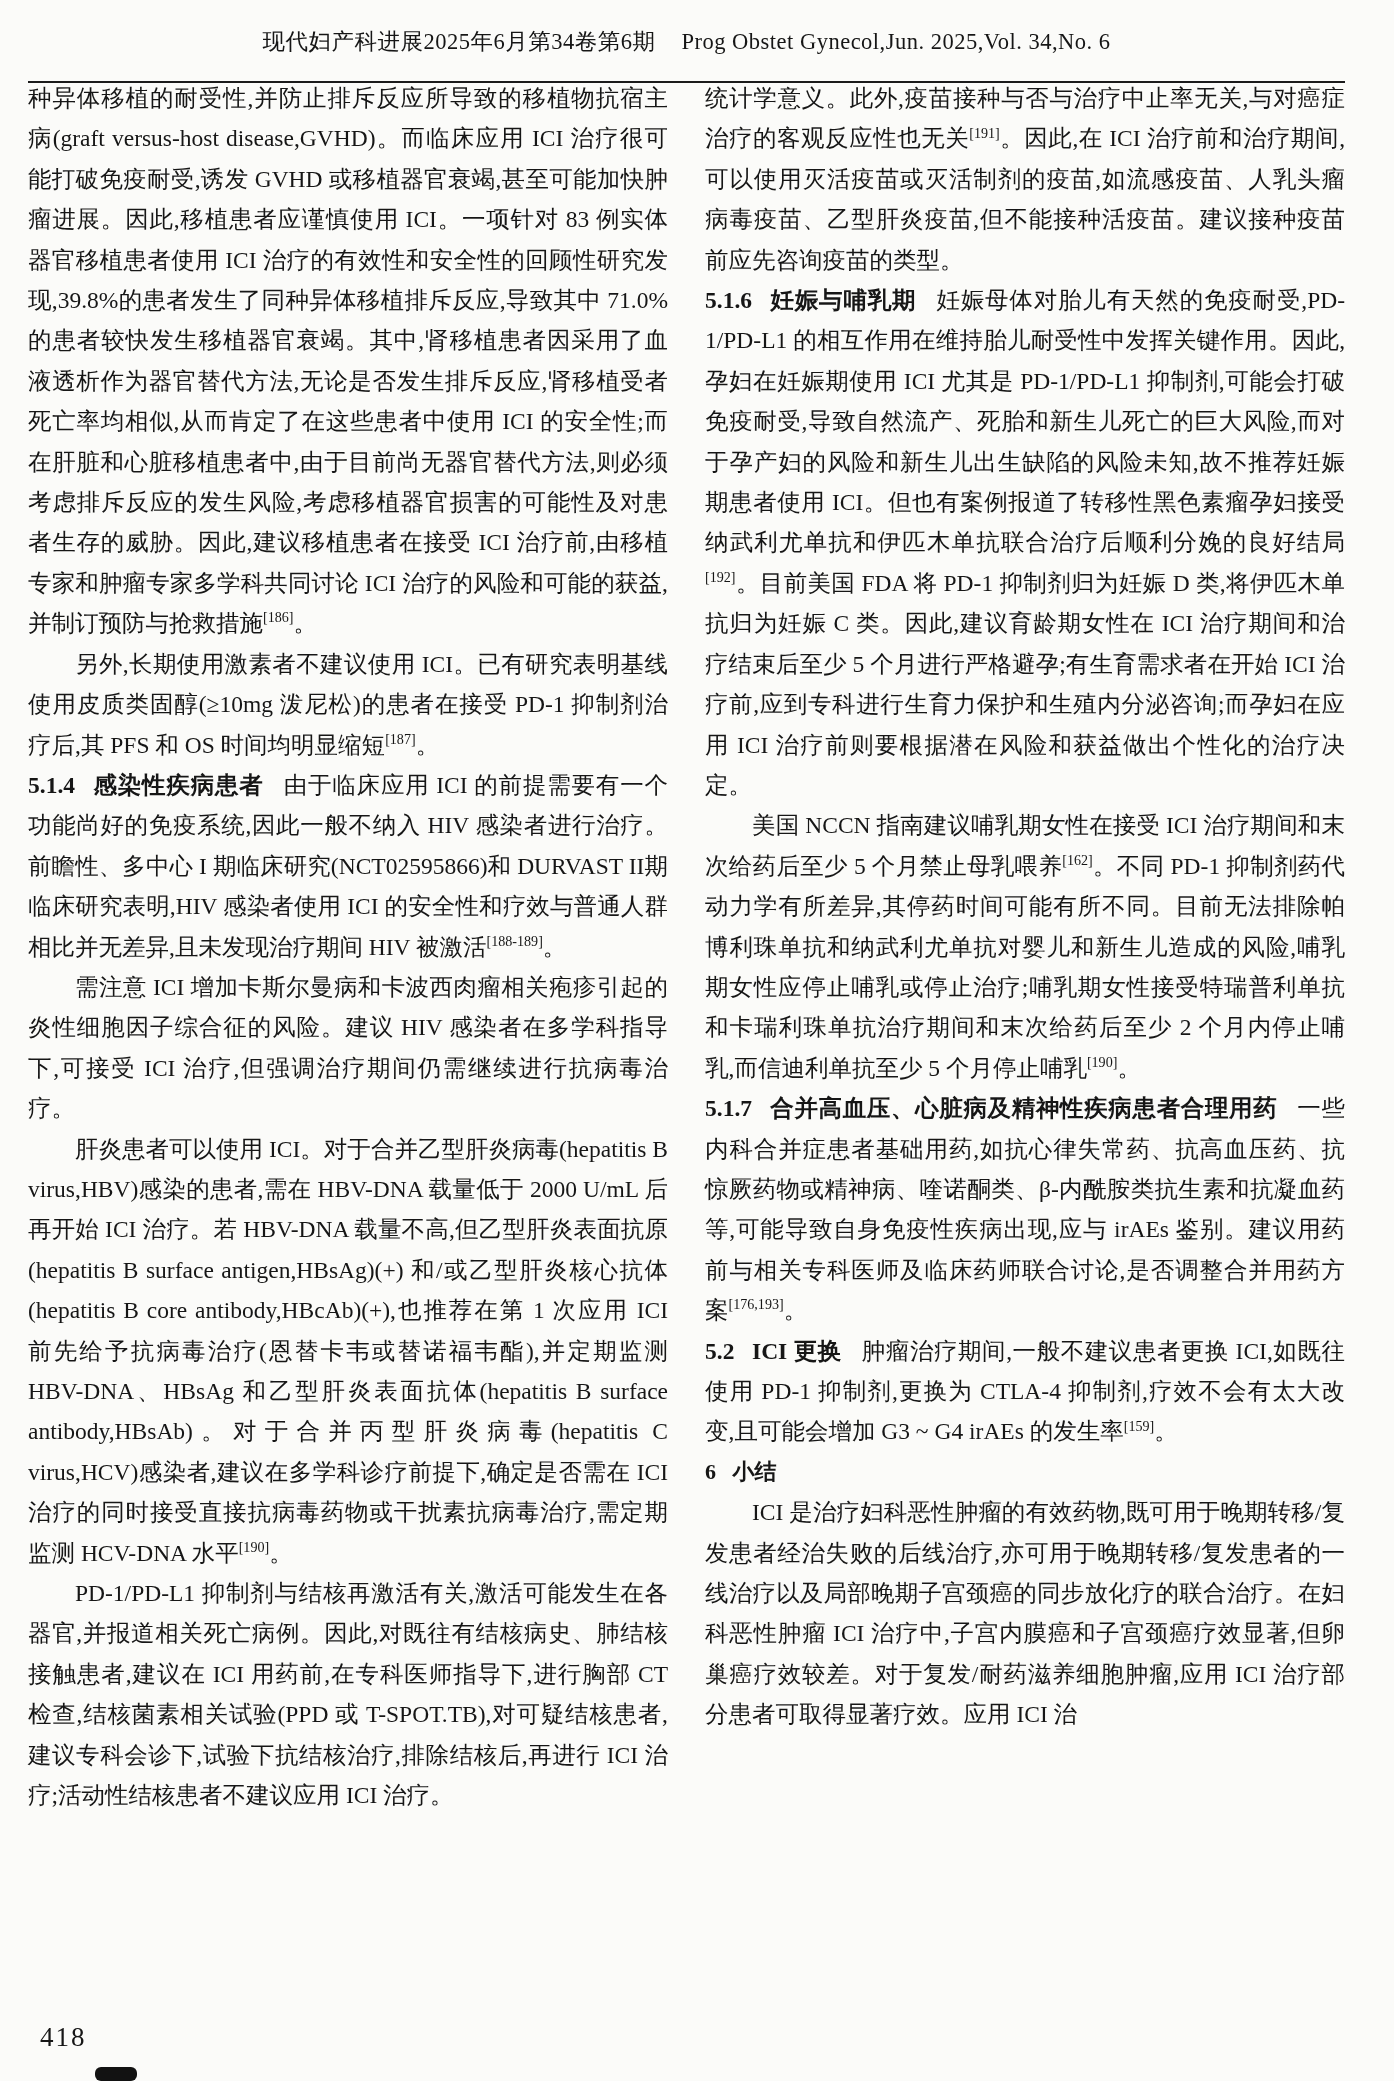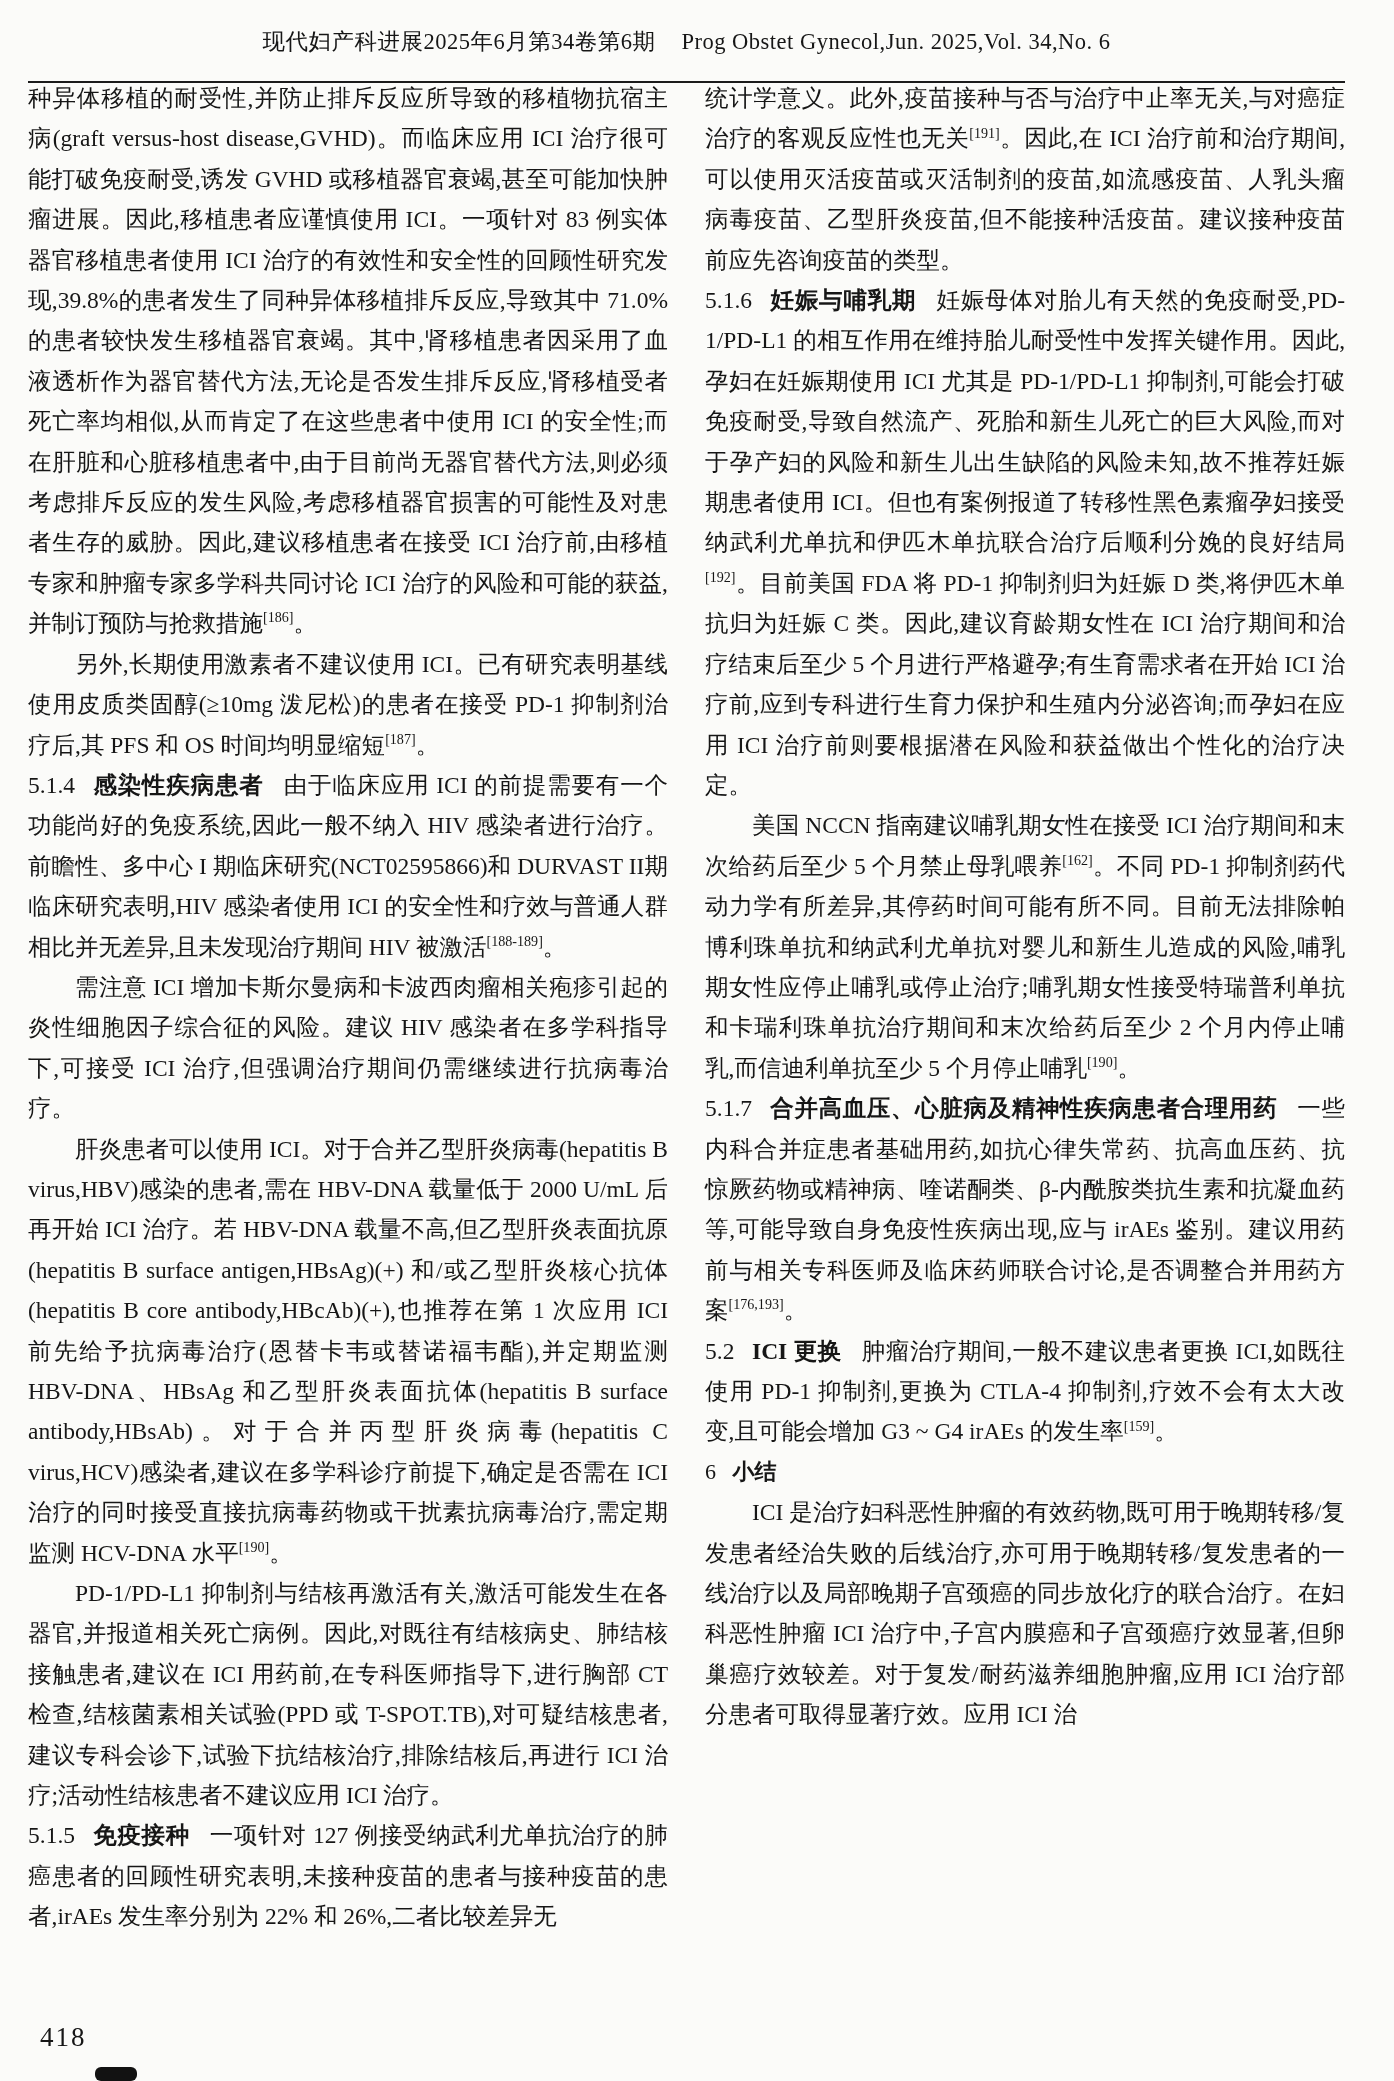--- a/index.html
+++ b/index.html
@@ -37,21 +37,21 @@
     flex:0 0 640px;
   }
   .para{
     margin:0;
     font-size:23.5px;
     line-height:40.4px;
     text-align:justify;
     color:#161616;
   }
   .para.indent{text-indent:2em;}
-  .para .num{font-weight:normal;margin-right:0.75em;}
+  .para .num{font-weight:bold;margin-right:0.75em;}
   .para .title{font-weight:bold;margin-right:0.85em;}
   .para.heading-only{font-weight:bold;font-size:22px;}
   .para sup{
     font-size:0.6em;
     vertical-align:super;
     line-height:0;
     letter-spacing:0;
     margin-top:11px;
   }
   .footer-pagenum{
@@ -80,21 +80,20 @@
   </div>
 
   <div class="columns">
     <div class="column">
         <p class="para"><span>种异体移植的耐受性,并防止排斥反应所导致的移植物抗宿主病(graft versus-host disease,GVHD)。而临床应用 ICI 治疗很可能打破免疫耐受,诱发 GVHD 或移植器官衰竭,甚至可能加快肿瘤进展。因此,移植患者应谨慎使用 ICI。一项针对 83 例实体器官移植患者使用 ICI 治疗的有效性和安全性的回顾性研究发现,39.8%的患者发生了同种异体移植排斥反应,导致其中 71.0%的患者较快发生移植器官衰竭。其中,肾移植患者因采用了血液透析作为器官替代方法,无论是否发生排斥反应,肾移植受者死亡率均相似,从而肯定了在这些患者中使用 ICI 的安全性;而在肝脏和心脏移植患者中,由于目前尚无器官替代方法,则必须考虑排斥反应的发生风险,考虑移植器官损害的可能性及对患者生存的威胁。因此,建议移植患者在接受 ICI 治疗前,由移植专家和肿瘤专家多学科共同讨论 ICI 治疗的风险和可能的获益,并制订预防与抢救措施<sup>[186]</sup>。</span></p>
         <p class="para indent"><span>另外,长期使用激素者不建议使用 ICI。已有研究表明基线使用皮质类固醇(≥10mg 泼尼松)的患者在接受 PD-1 抑制剂治疗后,其 PFS 和 OS 时间均明显缩短<sup>[187]</sup>。</span></p>
         <p class="para"><span class="num">5.1.4</span><span class="title">感染性疾病患者</span><span>由于临床应用 ICI 的前提需要有一个功能尚好的免疫系统,因此一般不纳入 HIV 感染者进行治疗。前瞻性、多中心 I 期临床研究(NCT02595866)和 DURVAST II期临床研究表明,HIV 感染者使用 ICI 的安全性和疗效与普通人群相比并无差异,且未发现治疗期间 HIV 被激活<sup>[188-189]</sup>。</span></p>
         <p class="para indent"><span>需注意 ICI 增加卡斯尔曼病和卡波西肉瘤相关疱疹引起的炎性细胞因子综合征的风险。建议 HIV 感染者在多学科指导下,可接受 ICI 治疗,但强调治疗期间仍需继续进行抗病毒治疗。</span></p>
         <p class="para indent"><span>肝炎患者可以使用 ICI。对于合并乙型肝炎病毒(hepatitis B virus,HBV)感染的患者,需在 HBV-DNA 载量低于 2000 U/mL 后再开始 ICI 治疗。若 HBV-DNA 载量不高,但乙型肝炎表面抗原(hepatitis B surface antigen,HBsAg)(+) 和/或乙型肝炎核心抗体(hepatitis B core antibody,HBcAb)(+),也推荐在第 1 次应用 ICI 前先给予抗病毒治疗(恩替卡韦或替诺福韦酯),并定期监测 HBV-DNA、HBsAg 和乙型肝炎表面抗体(hepatitis B surface antibody,HBsAb)。对于合并丙型肝炎病毒(hepatitis C virus,HCV)感染者,建议在多学科诊疗前提下,确定是否需在 ICI 治疗的同时接受直接抗病毒药物或干扰素抗病毒治疗,需定期监测 HCV-DNA 水平<sup>[190]</sup>。</span></p>
         <p class="para indent"><span>PD-1/PD-L1 抑制剂与结核再激活有关,激活可能发生在各器官,并报道相关死亡病例。因此,对既往有结核病史、肺结核接触患者,建议在 ICI 用药前,在专科医师指导下,进行胸部 CT 检查,结核菌素相关试验(PPD 或 T-SPOT.TB),对可疑结核患者,建议专科会诊下,试验下抗结核治疗,排除结核后,再进行 ICI 治疗;活动性结核患者不建议应用 ICI 治疗。</span></p>
-        <p class="para"><span class="num">5.1.5</span><span class="title">免疫接种</span><span>一项针对 127 例接受纳武利尤单抗治疗的肺癌患者的回顾性研究表明,未接种疫苗的患者与接种疫苗的患者,irAEs 发生率分别为 22% 和 26%,二者比较差异无</span></p>
       </div>
     <div class="column">
         <p class="para"><span>统计学意义。此外,疫苗接种与否与治疗中止率无关,与对癌症治疗的客观反应性也无关<sup>[191]</sup>。因此,在 ICI 治疗前和治疗期间,可以使用灭活疫苗或灭活制剂的疫苗,如流感疫苗、人乳头瘤病毒疫苗、乙型肝炎疫苗,但不能接种活疫苗。建议接种疫苗前应先咨询疫苗的类型。</span></p>
         <p class="para"><span class="num">5.1.6</span><span class="title">妊娠与哺乳期</span><span>妊娠母体对胎儿有天然的免疫耐受,PD-1/PD-L1 的相互作用在维持胎儿耐受性中发挥关键作用。因此,孕妇在妊娠期使用 ICI 尤其是 PD-1/PD-L1 抑制剂,可能会打破免疫耐受,导致自然流产、死胎和新生儿死亡的巨大风险,而对于孕产妇的风险和新生儿出生缺陷的风险未知,故不推荐妊娠期患者使用 ICI。但也有案例报道了转移性黑色素瘤孕妇接受纳武利尤单抗和伊匹木单抗联合治疗后顺利分娩的良好结局<sup>[192]</sup>。目前美国 FDA 将 PD-1 抑制剂归为妊娠 D 类,将伊匹木单抗归为妊娠 C 类。因此,建议育龄期女性在 ICI 治疗期间和治疗结束后至少 5 个月进行严格避孕;有生育需求者在开始 ICI 治疗前,应到专科进行生育力保护和生殖内分泌咨询;而孕妇在应用 ICI 治疗前则要根据潜在风险和获益做出个性化的治疗决定。</span></p>
         <p class="para indent"><span>美国 NCCN 指南建议哺乳期女性在接受 ICI 治疗期间和末次给药后至少 5 个月禁止母乳喂养<sup>[162]</sup>。不同 PD-1 抑制剂药代动力学有所差异,其停药时间可能有所不同。目前无法排除帕博利珠单抗和纳武利尤单抗对婴儿和新生儿造成的风险,哺乳期女性应停止哺乳或停止治疗;哺乳期女性接受特瑞普利单抗和卡瑞利珠单抗治疗期间和末次给药后至少 2 个月内停止哺乳,而信迪利单抗至少 5 个月停止哺乳<sup>[190]</sup>。</span></p>
         <p class="para"><span class="num">5.1.7</span><span class="title">合并高血压、心脏病及精神性疾病患者合理用药</span><span>一些内科合并症患者基础用药,如抗心律失常药、抗高血压药、抗惊厥药物或精神病、喹诺酮类、β-内酰胺类抗生素和抗凝血药等,可能导致自身免疫性疾病出现,应与 irAEs 鉴别。建议用药前与相关专科医师及临床药师联合讨论,是否调整合并用药方案<sup>[176,193]</sup>。</span></p>
         <p class="para"><span class="num">5.2</span><span class="title">ICI 更换</span><span>肿瘤治疗期间,一般不建议患者更换 ICI,如既往使用 PD-1 抑制剂,更换为 CTLA-4 抑制剂,疗效不会有太大改变,且可能会增加 G3 ~ G4 irAEs 的发生率<sup>[159]</sup>。</span></p>
         <p class="para heading-only"><span class="num">6</span><span class="title">小结</span></p>
         <p class="para indent"><span>ICI 是治疗妇科恶性肿瘤的有效药物,既可用于晚期转移/复发患者经治失败的后线治疗,亦可用于晚期转移/复发患者的一线治疗以及局部晚期子宫颈癌的同步放化疗的联合治疗。在妇科恶性肿瘤 ICI 治疗中,子宫内膜癌和子宫颈癌疗效显著,但卵巢癌疗效较差。对于复发/耐药滋养细胞肿瘤,应用 ICI 治疗部分患者可取得显著疗效。应用 ICI 治</span></p>
       </div>

